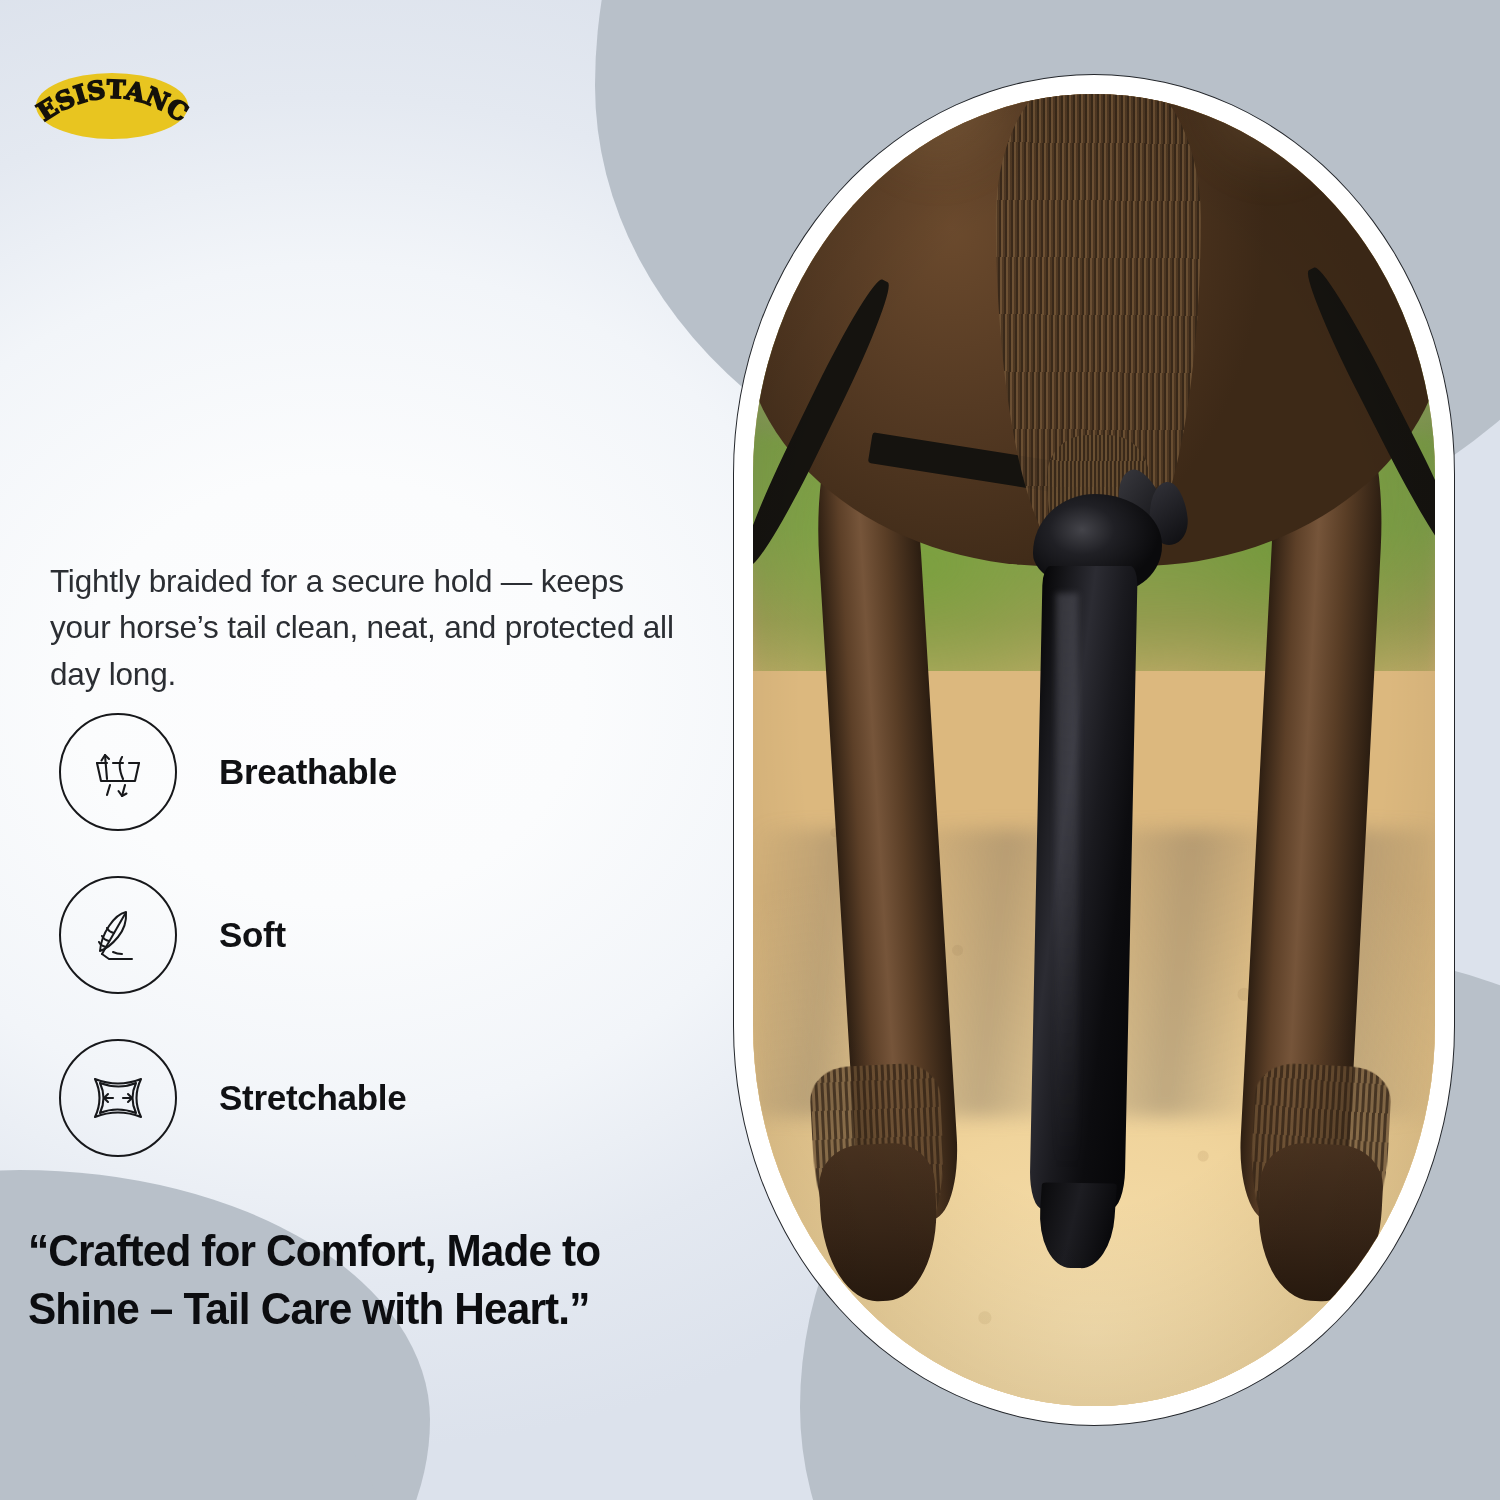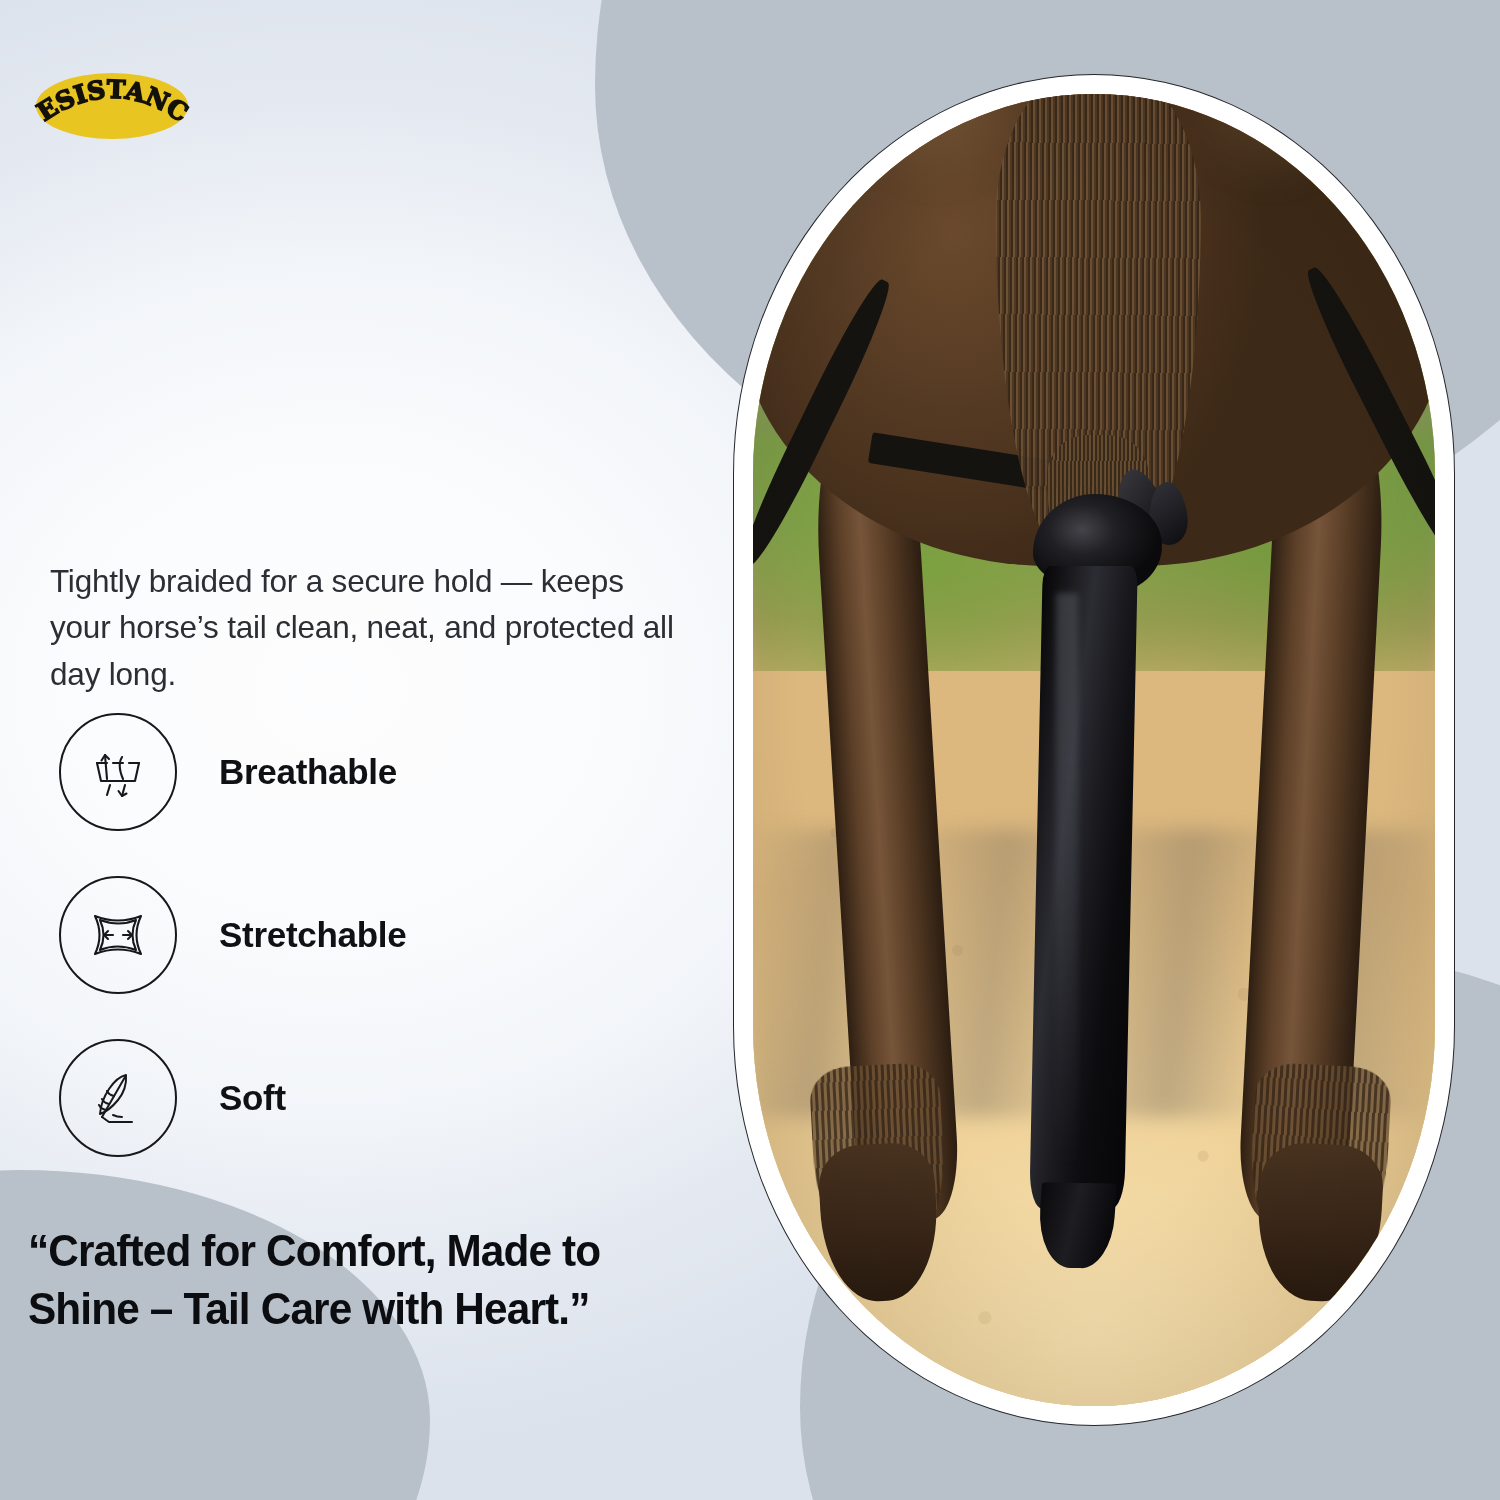--- a/index.html
+++ b/index.html
@@ -403,47 +403,47 @@
             <path d="M29 50 L26 60"></path>
             <path d="M44 50 L41 61"></path>
             <path d="M41 61 L37.5 56 M41 61 L45.5 58.5"></path>
           </svg>
         </div>
         <span class="f-label">Breathable</span>
       </div>
 
       <div class="feature">
         <div class="f-circle">
-          <svg width="74" height="74" viewBox="0 0 74 74" fill="none" stroke="#17181b" stroke-width="2.1" stroke-linecap="round" stroke-linejoin="round">
-            <path d="M14 18 q23 9 46 0 q-9 19 0 38 q-23 -9 -46 0 q9 -19 0 -38 Z"></path>
-            <path d="M19 22 q19 7 36 0 q-7 15 0 30 q-19 -7 -36 0 q7 -15 0 -30 Z"></path>
-            <path d="M32 37 H23"></path>
-            <path d="M23 37 L27 33 M23 37 L27 41"></path>
-            <path d="M42 37 H51"></path>
-            <path d="M51 37 L47 33 M51 37 L47 41"></path>
-          </svg>
-        </div>
-        <span class="f-label">Stretchable</span>
-      </div>
-
-      <div class="feature">
-        <div class="f-circle">
           <svg width="74" height="74" viewBox="0 0 74 74" fill="none" stroke="#17181b" stroke-width="2" stroke-linecap="round" stroke-linejoin="round">
             <path d="M45 14 q-9 2 -17 14 q-8 12 -9 25 q9 -3 18 -14 q9 -11 8 -25 Z"></path>
             <path d="M44 16 L21 56"></path>
             <path d="M21 56 L28 61 L51 61"></path>
             <path d="M25 49 q-5 -1 -7 -5"></path>
             <path d="M28 43 q-5 -1 -7 -5"></path>
             <path d="M33 35 q-5 -1 -7 -5"></path>
             <path d="M32 54 q4 2 9 2"></path>
           </svg>
         </div>
         <span class="f-label">Soft</span>
       </div>
 
+      <div class="feature">
+        <div class="f-circle">
+          <svg width="74" height="74" viewBox="0 0 74 74" fill="none" stroke="#17181b" stroke-width="2.1" stroke-linecap="round" stroke-linejoin="round">
+            <path d="M14 18 q23 9 46 0 q-9 19 0 38 q-23 -9 -46 0 q9 -19 0 -38 Z"></path>
+            <path d="M19 22 q19 7 36 0 q-7 15 0 30 q-19 -7 -36 0 q7 -15 0 -30 Z"></path>
+            <path d="M32 37 H23"></path>
+            <path d="M23 37 L27 33 M23 37 L27 41"></path>
+            <path d="M42 37 H51"></path>
+            <path d="M51 37 L47 33 M51 37 L47 41"></path>
+          </svg>
+        </div>
+        <span class="f-label">Stretchable</span>
+      </div>
+
     </div>
 
     <div class="quote">
       <div>“Crafted for Comfort, Made to</div>
       <div>Shine – Tail Care with Heart.”</div>
     </div>
 
   </div>
 
   <div class="photo-frame">

